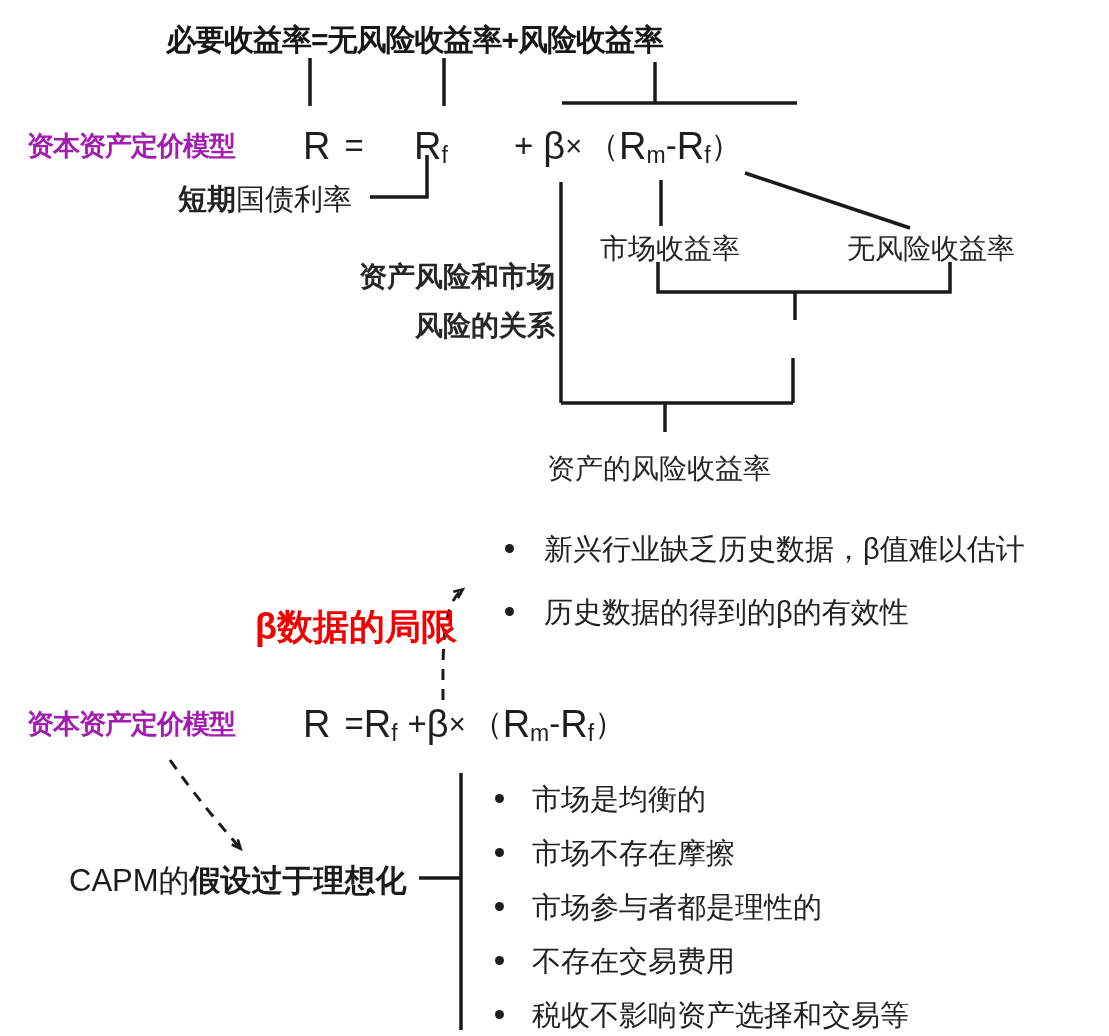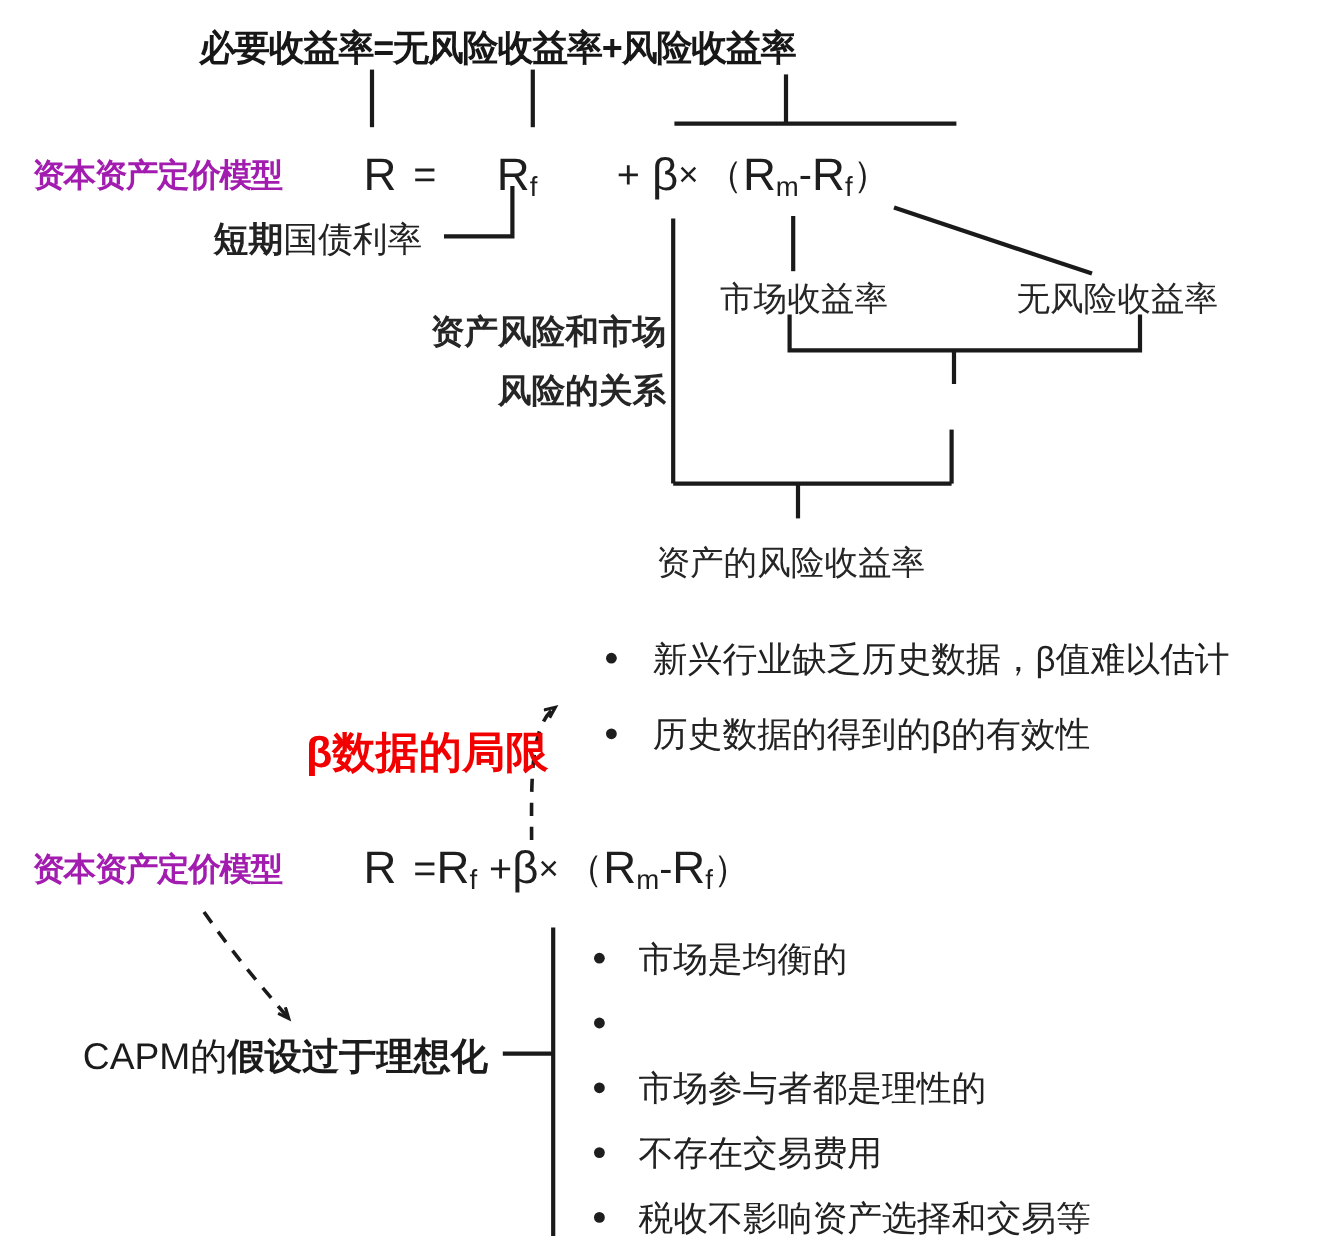--- a/index.html
+++ b/index.html
@@ -127,20 +127,21 @@
     <span class="fparen">）</span>
   </div>
 
   <div class="t capm" style="left:69px;top:860px;text-align:right;">
     <span>CAPM的</span><span class="b">假设过于理想化</span>
   </div>
 
   <span class="dot" style="left:495px;top:794px;"></span>
   <div class="t lbl29" style="left:532px;top:780px;">市场是均衡的</div>
   <span class="dot" style="left:495px;top:848px;"></span>
+  <div class="t lbl29" style="left:532px;top:834px;">市场不存在摩擦</div>
   <span class="dot" style="left:495px;top:902px;"></span>
   <div class="t lbl29" style="left:532px;top:888px;">市场参与者都是理性的</div>
   <span class="dot" style="left:495px;top:956px;"></span>
   <div class="t lbl29" style="left:532px;top:942px;">不存在交易费用</div>
   <span class="dot" style="left:495px;top:1010px;"></span>
   <div class="t lbl29" style="left:532px;top:996px;">税收不影响资产选择和交易等</div>
 
 </div>
 
 </body></html>

